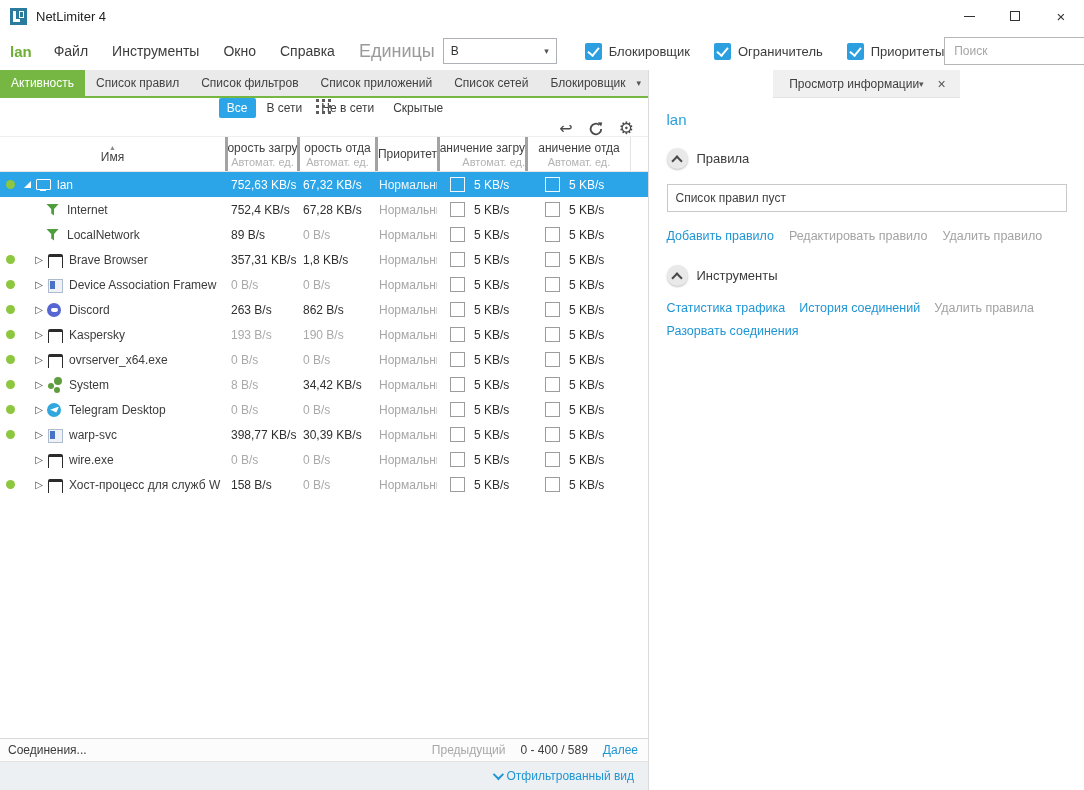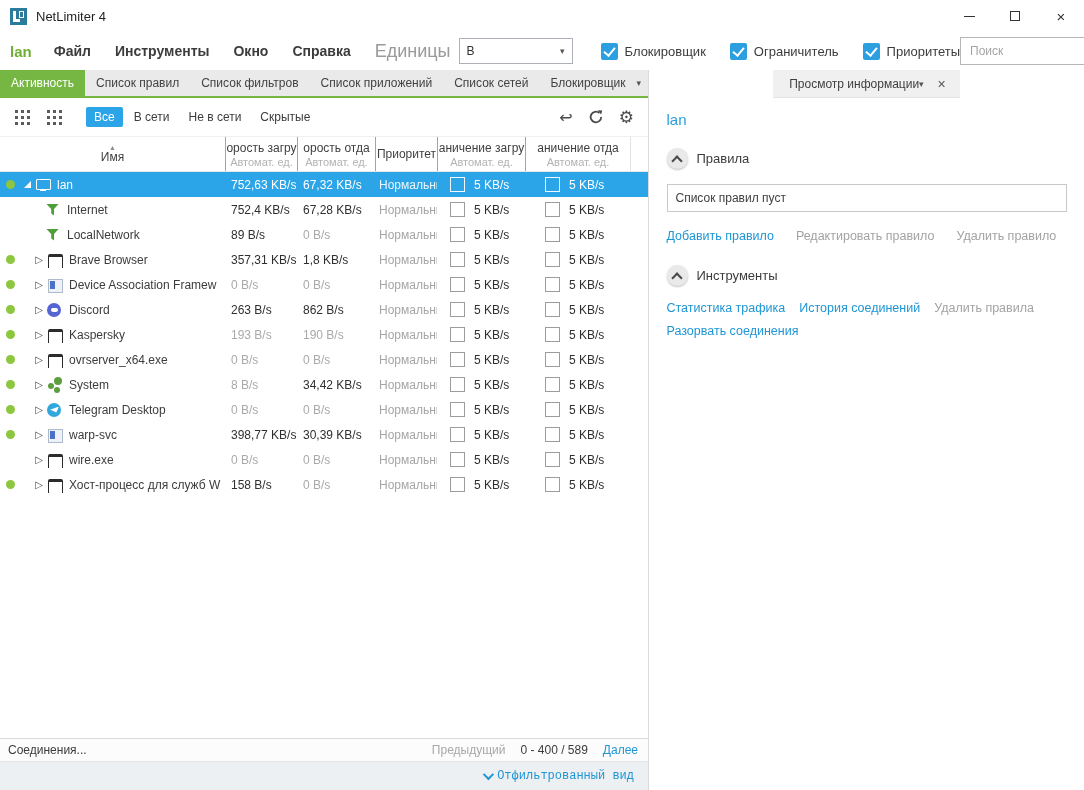--- a/index.html
+++ b/index.html
@@ -16,21 +16,21 @@
   .applogo .sq { position:absolute; right:3px; top:3px; width:5px; height:7px; border:1.5px solid #fff; }
   .apptitle { margin-left:9px; font-size:13px; color:#1f1f1f; }
   .wctrls { margin-left:auto; display:flex; height:32px; }
   .wbtn { width:46px; height:32px; display:flex; align-items:center; justify-content:center; color:#333; }
   .ico-min { width:11px; border-top:1.3px solid #333; }
   .ico-max { width:10px; height:10px; border:1.3px solid #333; }
   .ico-close { font-size:15px; line-height:1; color:#333; }
   
   .menubar { height:38px; display:flex; align-items:center; padding-left:10px; }
   .profile { color:#6fae35; font-weight:bold; font-size:15px; margin-right:22px; }
-  .menus { display:flex; gap:24px; font-size:14px; color:#3c3c3c;font-weight:bold; }
+  .menus { display:flex; gap:24px; font-size:14px; color:#3c3c3c; }
   .units { display:flex; align-items:center; margin-left:24px; }
   .units-label { color:#9a9a9a; font-size:18px; margin-right:8px; }
   .units-select { width:114px; height:26px; border:1px solid #aeb2b8; display:flex; align-items:center; padding:0 7px; color:#333; background:#fff; }
   .units-caret { margin-left:auto; font-size:9px; color:#555; }
   .toggles { display:flex; gap:24px; margin-left:28px; }
   .toggle { display:flex; align-items:center; gap:7px; font-size:13px; }
   .mcb { width:17px; height:17px; background:#2b9fe0; border-radius:2px; position:relative; flex:0 0 17px; }
   .mcb::after { content:""; position:absolute; left:5px; top:2px; width:5px; height:9px; border:solid #fff; border-width:0 2px 2px 0; transform:rotate(40deg); }
   .searchwrap { margin-left:auto; margin-right:12px; position:relative; }
   .searchwrap input { width:234px; height:28px; border:1px solid #b6b6b6; padding:0 30px 0 9px; font:12px "Liberation Sans","DejaVu Sans",sans-serif; color:#333; outline:none; }
@@ -40,39 +40,39 @@
   .leftpane { width:648px; flex:0 0 648px; display:flex; flex-direction:column; background:#fff; }
   .rightpane { flex:1; display:flex; flex-direction:column; border-left:1px solid #dadada; background:#fff;align-items:center; }
   
   .tabstrip { height:28px; background:#eaeaea; border-bottom:2px solid #76b743; display:flex; align-items:stretch; }
   .tab { display:flex; align-items:center; padding:0 11px; color:#424242; white-space:nowrap; }
   .tab[data-active="true"] { background:#76b743; color:#fff; }
   .strip-ctrl { margin-left:auto; display:flex; align-items:center; gap:14px; padding-right:12px; color:#555; }
   .caret-g { font-size:9px; color:#555; }
   .x-g { font-size:14px; color:#555; line-height:1; }
   
-  .toolbar { height:38px; display:flex; align-items:center; padding-left:14px; }
+  .toolbar { height:38px; display:flex; align-items:center; padding-left:14px;flex-direction:column; }
   .gridbtn { width:16px; height:16px; position:relative; margin-right:16px; }
   .gridbtn::before { content:""; position:absolute; left:1px; top:1px; width:3px; height:3px; background:#5c5c5c;
      box-shadow:6px 0 #5c5c5c,12px 0 #5c5c5c,0 6px #5c5c5c,6px 6px #5c5c5c,12px 6px #5c5c5c,0 12px #5c5c5c,6px 12px #5c5c5c,12px 12px #5c5c5c; }
   .filterseg { display:flex; align-items:center; gap:3px; margin-left:8px; }
   .fbtn { padding:3px 8px; border-radius:2px; color:#3c3c3c; white-space:nowrap; }
   .fbtn[data-active="true"] { background:#2ca5e8; color:#fff; }
   .tb-icons { margin-left:auto; display:flex; align-items:center; gap:15px; padding-right:14px; color:#4a4a4a; }
   .undo-glyph { font-size:16px; }
   .gear-glyph { font-size:17px; }
   
   .thead { height:36px; display:flex; border-bottom:1px solid #e6e6e6; border-top:1px solid #efefef; color:#3f3f3f; }
-  .th { display:flex; flex-direction:column; align-items:center; justify-content:center; border-left:1px solid #a3a3a3; overflow:hidden; }
+  .th { display:flex; flex-direction:column; align-items:center; justify-content:center; border-left:3px solid #a3a3a3; overflow:hidden; }
   .th.first { border-left:none; }
   .th .sub { color:#b3b3b3; font-size:11px; margin-top:1px; white-space:nowrap; }
   .th .lbl { white-space:nowrap; }
   .sortarrow { font-size:7px; color:#8a8a8a; line-height:5px; }
   .c-name { width:225px; } .c-dl { width:72px; } .c-ul { width:78px; } .c-prio { width:62px; }
-  .c-ldl { width:88px; } .c-lul { width:105px; } .c-fill { flex:1; border-left:1px solid #e3e3e3; }
+  .c-ldl { width:88px;align-items:flex-end; } .c-lul { width:105px; } .c-fill { flex:1; border-left:1px solid #e3e3e3; }
   .rows {}
   .trow { height:25px; display:flex; align-items:center; }
   .trow[data-selected="true"] { background:#2ca5e8; color:#fff; }
   .cell-name { width:225px; display:flex; align-items:center; padding-left:6px; overflow:hidden; white-space:nowrap; }
   .presence-dot { width:9px; height:9px; border-radius:50%; background:#8dc63f; flex:0 0 9px; margin-right:4px; visibility:hidden; }
   .presence-dot[data-show="true"] { visibility:visible; }
   .indent[data-indent="0"] { width:0; } .indent[data-indent="12"] { width:12px; } .indent[data-indent="26"] { width:26px; }
   .indent { flex:0 0 auto; }
   .tree-arrow { width:16px; flex:0 0 16px; display:flex; align-items:center; justify-content:center; }
   .tree-arrow[data-arrow="collapsed"]::before { content:"▷"; font-size:10px; color:#4a4a4a; }
@@ -104,32 +104,32 @@
   .cb { width:15px; height:15px; border:1px solid #9c9c9c; background:#fff; flex:0 0 15px; margin-right:9px; }
   .trow[data-selected="true"] .cb { background:transparent; border-color:rgba(255,255,255,.92); }
   .trow[data-selected="true"] .cell-limit { color:#fff; }
   .tfiller { flex:1; }
   
   .connbar { height:24px; display:flex; align-items:center; background:#fcfcfc; border-top:1px solid #d9d9d9; border-bottom:1px solid #e3e3e3; padding:0 10px 0 8px; }
   .pager { margin-left:auto; display:flex; align-items:center; gap:15px; }
   .pg-prev { color:#a8a8a8; } .pg-range { color:#3c3c3c; } .pg-next { color:#1e95d4; }
   .filteredbar { height:28px; background:#edf0f3; display:flex; align-items:center; justify-content:flex-end; padding-right:14px; gap:6px; }
   .fv-chev { width:8px; height:8px; border-right:2px solid #1e95d4; border-bottom:2px solid #1e95d4; transform:rotate(45deg) translateY(-2px); }
-  .fv-label { color:#1e95d4;font-family:Liberation Mono, monospace; }
+  .fv-label { color:#1e95d4; }
   
   .phead { height:28px; background:#f0f0f0; display:flex; align-items:center; padding:0 14px 0 16px; color:#3f3f3f; border-bottom:1px solid #e4e4e4; }
   .phead .strip-ctrl { padding-right:0; }
   .pbody { padding:13px 16px 0 16px; }
   .sel-name { color:#2aa0dc; font-size:15px; margin-bottom:20px; }
   .section-h { display:flex; align-items:center; gap:9px; margin-bottom:15px; }
   .circlebtn { width:21px; height:21px; border-radius:50%; background:#e9e9e9; box-shadow:0 1px 2px rgba(0,0,0,.25); position:relative; flex:0 0 21px; }
   .circlebtn::after { content:""; position:absolute; left:6.5px; top:8.5px; width:6px; height:6px; border-top:2px solid #4a4a4a; border-left:2px solid #4a4a4a; transform:rotate(45deg); }
   .section-title { font-size:13px; color:#3c3c3c; }
   .rulesbox { height:28px; border:1px solid #c9c9c9; display:flex; align-items:center; padding-left:8px; color:#3f3f3f; margin-bottom:17px; }
-  .linkrow { display:flex; flex-wrap:wrap; gap:9px 22px; margin-bottom:22px; max-width:400px; font-size:12.5px; }
+  .linkrow { display:flex; flex-wrap:wrap; gap:9px 15px; margin-bottom:22px; max-width:400px; font-size:12.5px; }
   .action { color:#1e95d4; white-space:nowrap; }
   .action[data-enabled="false"] { color:#a3a3a3; }
   .tool-links { gap:9px 14px; }
   svg { display:block; }
 </style>
 </head>
 <body>
 
 <div id="window">
 

